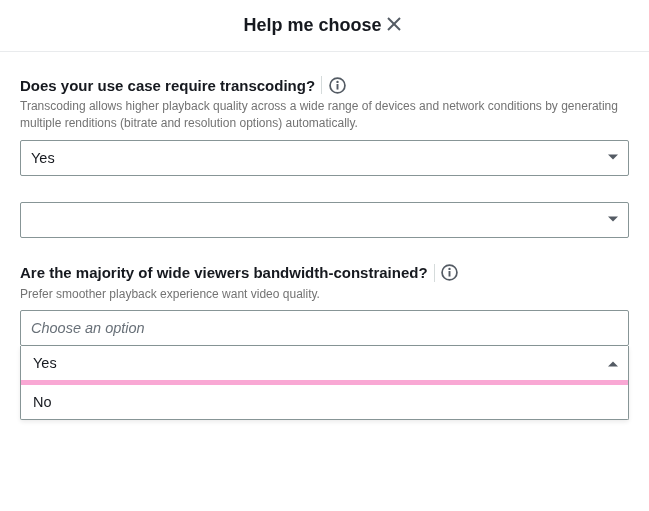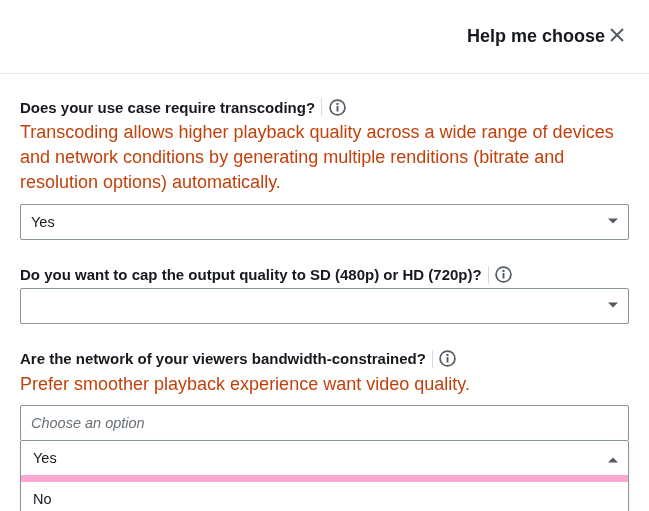--- a/index.html
+++ b/index.html
@@ -6,23 +6,23 @@
   body {
     font-family: "Amazon Ember", "Helvetica Neue", Arial, sans-serif;
     background: #fff;
     color: #16191f;
     width: 649px;
     height: 511px;
     overflow: hidden;
   }
   .modal-header {
     display: flex;
-    justify-content: flex-end;
+    justify-content: center;
     align-items: center;
-    padding: 23px 20px;
+    padding: 12px 20px;
     border-bottom: 1px solid #e9ebed;
   }
   .modal-title {
     font-size: 18px;
     font-weight: 700;
     color: #16191f;
   }
   .close-btn {
     background: none;
     border: none;
@@ -57,22 +57,22 @@
   .info-icon {
     display: inline-flex;
     align-items: center;
     justify-content: center;
     width: 18px;
     height: 18px;
     cursor: pointer;
   }
   .info-icon svg { width: 17px; height: 17px; }
   .field-help {
-    font-size: 18px;
-    color: #c2410c;
+    font-size: 12px;
+    color: #737373;
     line-height: 1.4;
     margin-bottom: 8px;
   }
   .select-wrap {
     position: relative;
   }
   .select-box {
     width: 100%;
     border: 1px solid #879596;
     border-radius: 2px;
@@ -99,21 +99,21 @@
     border-top: none;
     border-radius: 0 0 2px 2px;
     background: #fff;
     box-shadow: 0 2px 4px rgba(0,0,0,0.08);
   }
   .dropdown-option {
     padding: 9px 12px;
     font-size: 14.5px;
     color: #16191f;
     cursor: pointer;
-    border-top: 7px solid #f9a8d4;
+    border-top: 5px solid #f9a8d4;
   }
   .dropdown-option:first-child { border-top: none; }
 </style>
 </head>
 <body>
 
 <div class="modal-header">
   <h1 class="modal-title">Help me choose</h1>
   <button class="close-btn">
     <span>
@@ -146,45 +146,34 @@
         <span class="caret">
           <svg viewBox="0 0 12 12">
               <path d="M1 3.5 L6 8.5 L11 3.5 Z"></path>
             </svg>
         </span>
       </button>
     </div>
   </div>
 
   <div class="field-group">
-    <div class="field-label-row">
-      <span class="field-label">Do you want to cap the output quality to SD (480p) or HD (720p)?</span>
-      <span class="divider"></span>
-      <span class="info-icon">
-        <svg viewBox="0 0 16 16">
-            <circle cx="8" cy="8" r="7" fill="none" stroke="#545b64" stroke-width="1.6"></circle>
-            <circle cx="8" cy="4.6" r="1.1" fill="#545b64"></circle>
-            <rect x="7.1" y="6.6" width="1.8" height="5.2" fill="#545b64"></rect>
-          </svg>
-      </span>
-    </div>
     <div class="select-wrap">
       <button class="select-box">
         <span class="caret">
           <svg viewBox="0 0 12 12">
               <path d="M1 3.5 L6 8.5 L11 3.5 Z"></path>
             </svg>
         </span>
       </button>
     </div>
   </div>
 
   <div class="field-group" style="margin-bottom:0;">
     <div class="field-label-row">
-      <span class="field-label">Are the network of your viewers bandwidth-constrained?</span>
+      <span class="field-label">Are the majority of wide viewers bandwidth-constrained?</span>
       <span class="divider"></span>
       <span class="info-icon">
         <svg viewBox="0 0 16 16">
             <circle cx="8" cy="8" r="7" fill="none" stroke="#545b64" stroke-width="1.6"></circle>
             <circle cx="8" cy="4.6" r="1.1" fill="#545b64"></circle>
             <rect x="7.1" y="6.6" width="1.8" height="5.2" fill="#545b64"></rect>
           </svg>
       </span>
     </div>
     <p class="field-help">Prefer smoother playback experience want video quality.</p>

